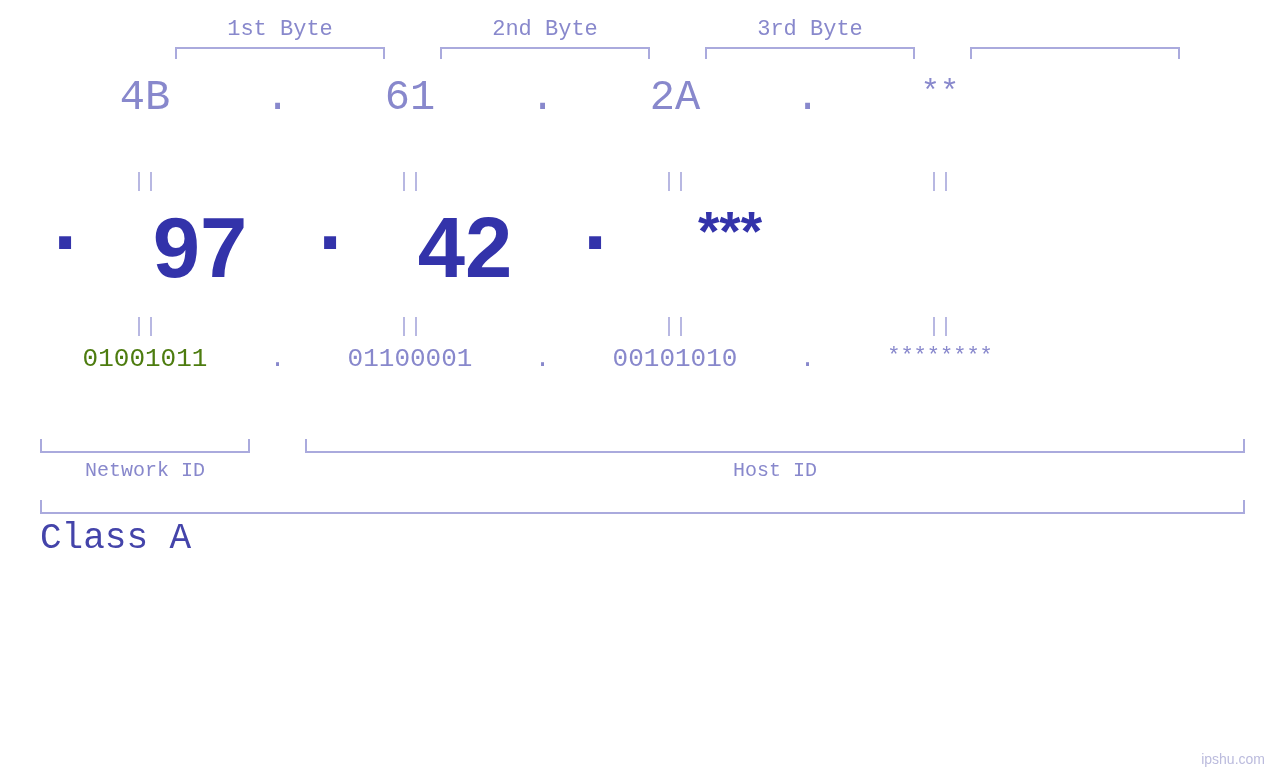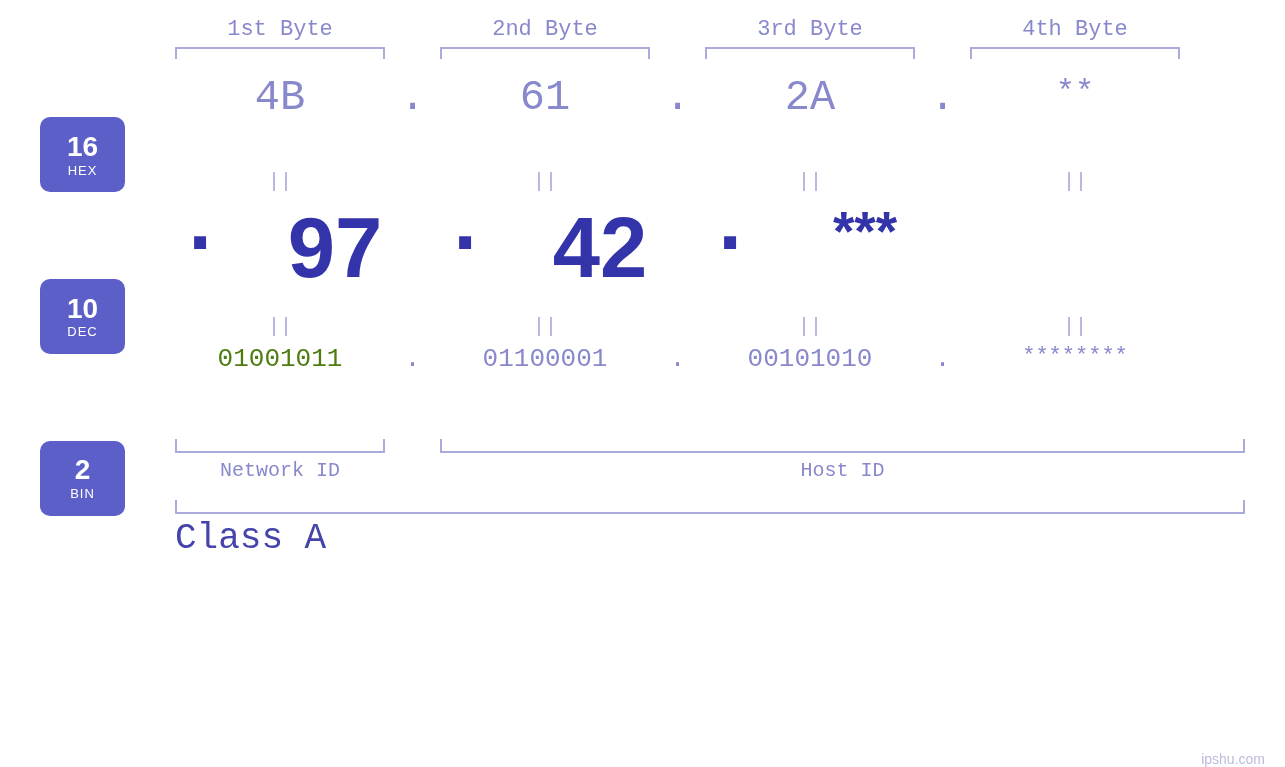--- a/index.html
+++ b/index.html
@@ -165,52 +165,31 @@
   </style>
 </head>
 <body>
 
 <div class="full-layout">
 
   <div class="top-row">
     <div class="top-header th1">1st Byte</div>
     <div class="top-header th2">2nd Byte</div>
     <div class="top-header th3">3rd Byte</div>
-    <div class="top-header th4">4th Byte</div>
   </div>
 
   <div class="top-brackets-row">
     <div class="top-brk brk1"></div>
     <div class="top-brk brk2"></div>
     <div class="top-brk brk3"></div>
     <div class="top-brk brk4"></div>
   </div>
 
   <div class="middle-section">
 
-    <div class="badges-column">
-      <div class="badge-wrapper">
-        <div class="badge">
-          <span class="badge-num">16</span>
-          <span class="badge-label">HEX</span>
-        </div>
-      </div>
-      <div class="badge-wrapper">
-        <div class="badge">
-          <span class="badge-num">10</span>
-          <span class="badge-label">DEC</span>
-        </div>
-      </div>
-      <div class="badge-wrapper">
-        <div class="badge">
-          <span class="badge-num">2</span>
-          <span class="badge-label">BIN</span>
-        </div>
-      </div>
-    </div>
 
     <div class="values-section">
 
       <div class="val-row">
         <div class="vcell">
           <span style="color:#8888cc;font-size:42px;font-family:'Courier New',monospace;">4B</span>
         </div>
         <div class="vdot">
           <span style="color:#8888cc;font-size:42px;">.</span>
         </div>

